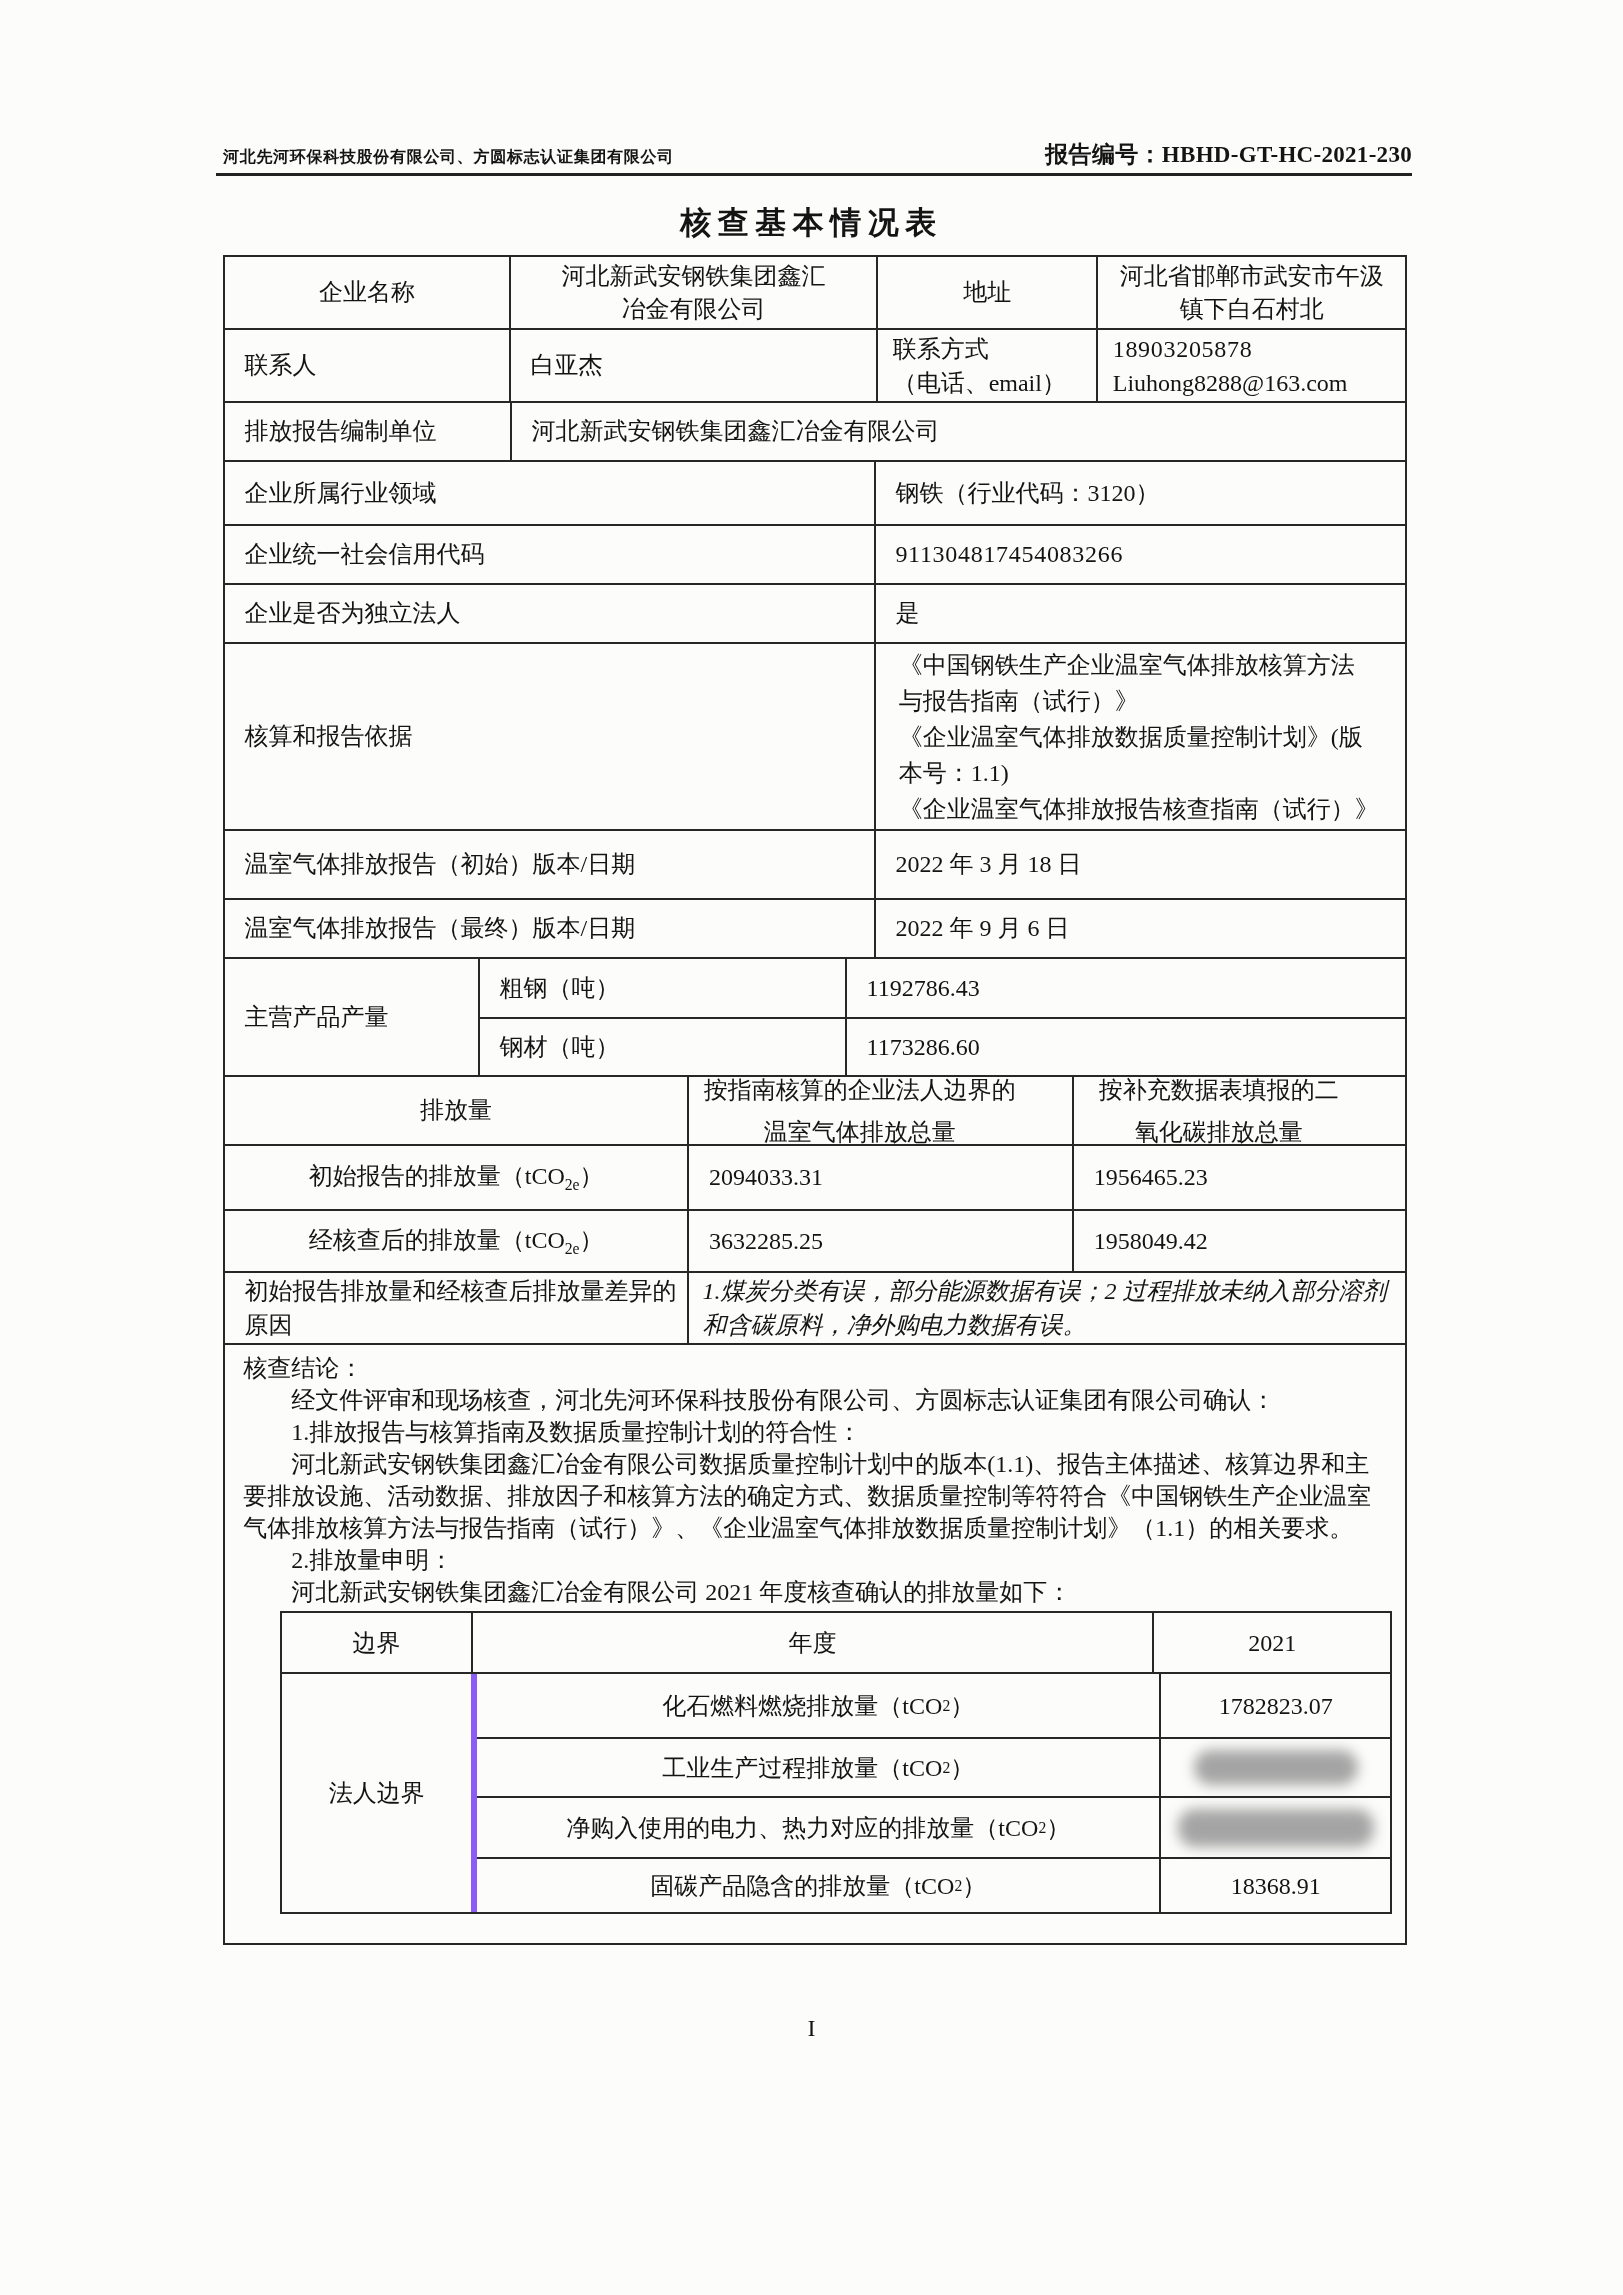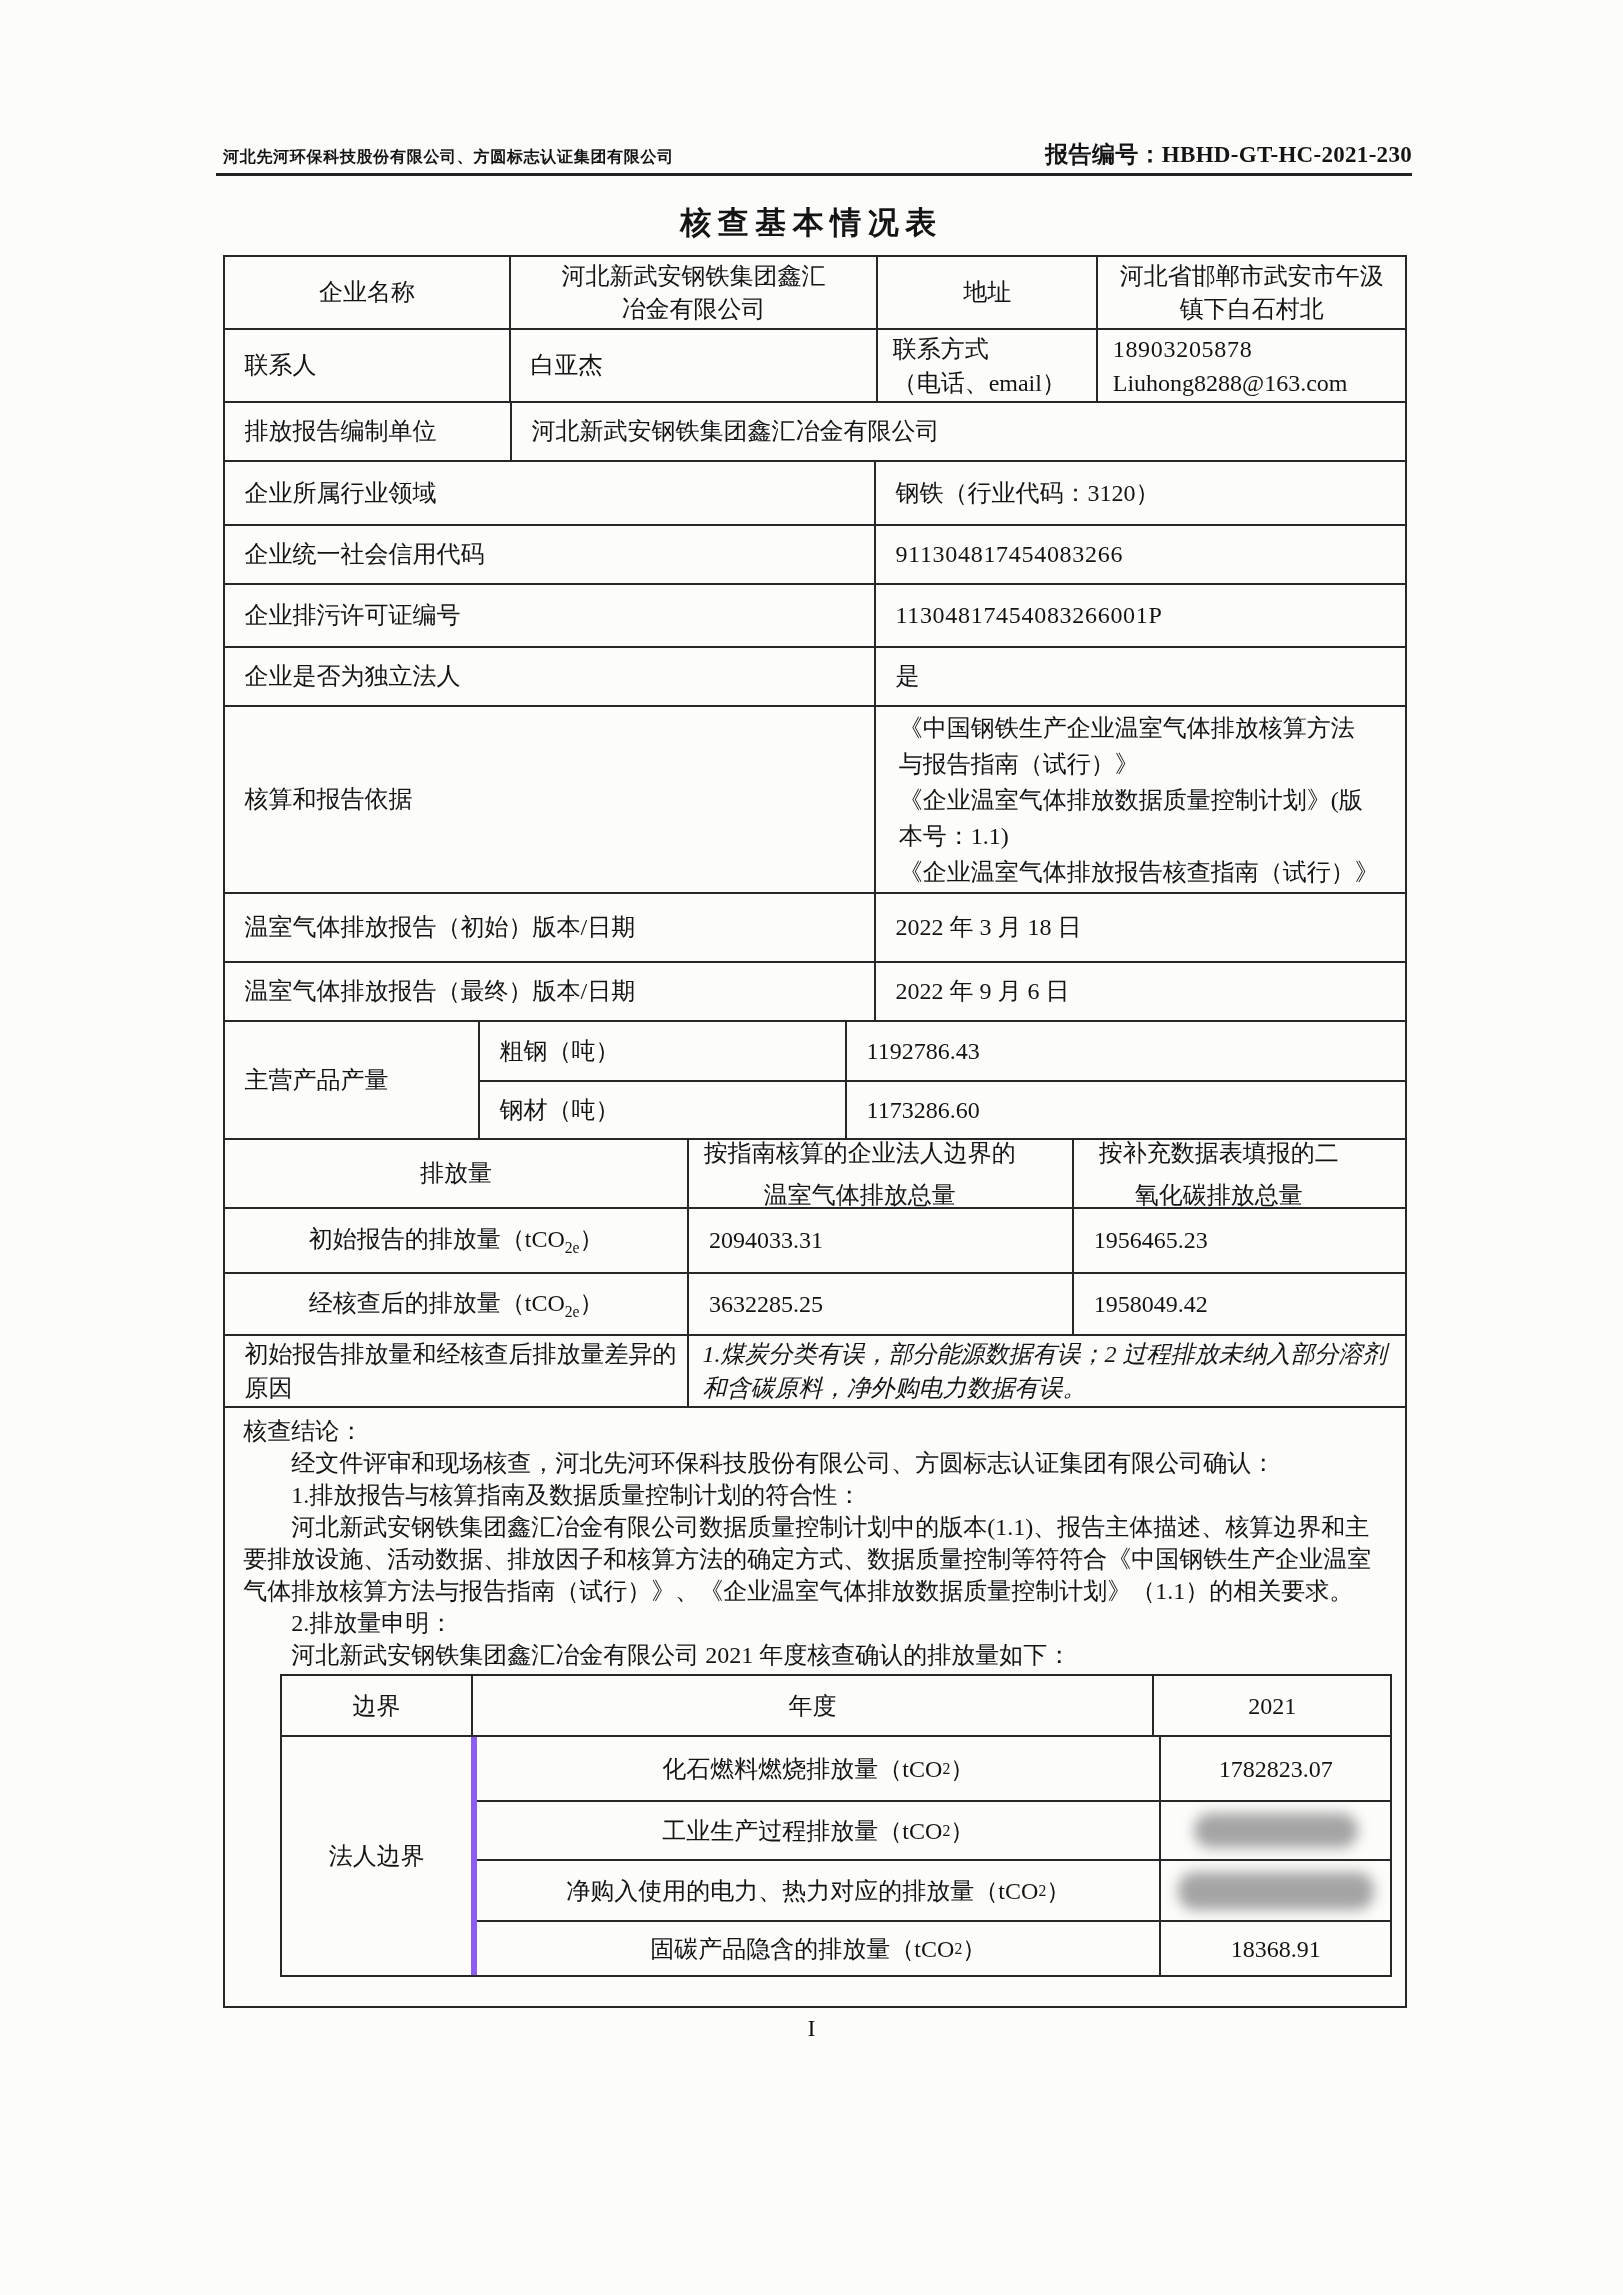--- a/index.html
+++ b/index.html
@@ -158,24 +158,20 @@
       <div class="td c-left" style="flex:1;">河北新武安钢铁集团鑫汇冶金有限公司</div>
     </div>
 
     <div class="tr h-r4">
       <div class="td c-left w-label">企业所属行业领域</div>
       <div class="td c-left w-val">钢铁（行业代码：3120）</div>
     </div>
     <div class="tr h-r5">
       <div class="td c-left w-label">企业统一社会信用代码</div>
       <div class="td c-left w-val mono-num">911304817454083266</div>
-    </div>
-    <div class="tr h-r6">
-      <div class="td c-left w-label">企业排污许可证编号</div>
-      <div class="td c-left w-val mono-num">11304817454083266001P</div>
     </div>
     <div class="tr h-r7">
       <div class="td c-left w-label">企业是否为独立法人</div>
       <div class="td c-left w-val">是</div>
     </div>
 
     <div class="tr h-r8">
       <div class="td c-left w-label">核算和报告依据</div>
       <div class="td w-val dep-cell">
         <p>《中国钢铁生产企业温室气体排放核算方法与报告指南（试行）》</p>

